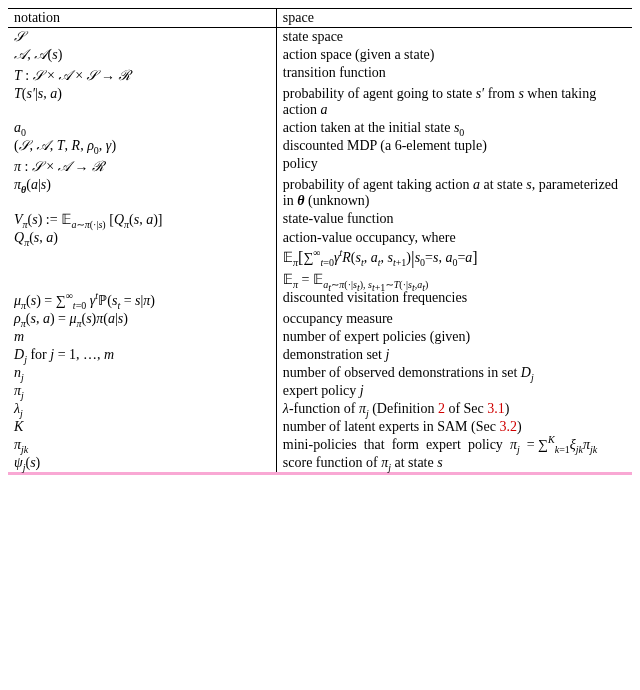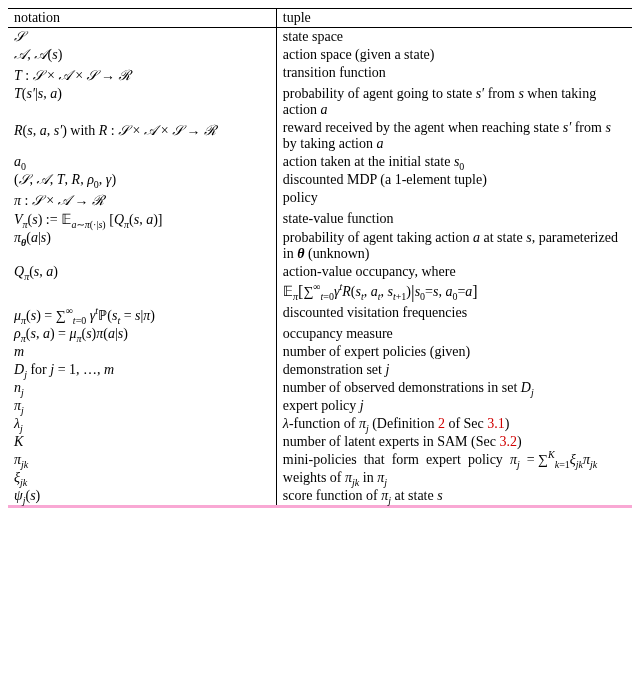--- a/index.html
+++ b/index.html
@@ -38,71 +38,71 @@
   .brackets { font-size: 16px; vertical-align: -1px;}
   .bigbar { font-size: 18px; vertical-align: -2px;}
 </style>
 </head>
 <body>
 
 <table>
   <thead>
     <tr>
       <th class="vline">notation</th>
-      <th>tuple</th>
+      <th>space</th>
     </tr>
   </thead>
   <tbody>
     <tr>
       <td class="notation vline"><i>𝒮</i></td>
       <td class="name">state space</td>
     </tr>
     <tr>
       <td class="notation vline"><i>𝒜</i>, <i>𝒜</i>(<i>s</i>)</td>
       <td class="name">action space (given a state)</td>
     </tr>
     <tr>
       <td class="notation vline"><i>T</i> : <i>𝒮</i> × <i>𝒜</i> × <i>𝒮</i> → <i>ℛ</i></td>
       <td class="name">transition function</td>
     </tr>
     <tr>
       <td class="notation vline"><i>T</i>(<i>s′</i>|<i>s</i>, <i>a</i>)</td>
       <td class="name">probability of agent going to state <i>s′</i> from <i>s</i> when taking action <i>a</i></td>
     </tr>
     <tr>
-      <td class="notation vline"><i>R</i>(<i>s</i>, <i>a</i>, <i>s′</i>) with <i>R</i> : <i>𝒮</i> × <i>𝒜</i> × <i>𝒮</i> → <i>ℛ</i></td>
-      <td class="name">reward received by the agent when reaching state <i>s′</i> from <i>s</i> by taking action <i>a</i></td>
-    </tr>
-    <tr>
       <td class="notation vline"><i>a</i><sub>0</sub></td>
       <td class="name">action taken at the initial state <i>s</i><sub>0</sub></td>
     </tr>
     <tr>
       <td class="notation vline">(<i>𝒮</i>, <i>𝒜</i>, <i>T</i>, <i>R</i>, <i>ρ</i><sub>0</sub>, <i>γ</i>)</td>
-      <td class="name">discounted MDP (a 1-element tuple)</td>
+      <td class="name">discounted MDP (a 6-element tuple)</td>
     </tr>
     <tr>
       <td class="notation vline"><i>π</i> : <i>𝒮</i> × <i>𝒜</i> → <i>ℛ</i></td>
       <td class="name">policy</td>
     </tr>
     <tr>
+      <td class="notation vline"><i>π</i><sub><b><i>θ</i></b></sub>(<i>a</i>|<i>s</i>)</td>
+      <td class="name">probability of agent taking action <i>a</i> at state <i>s</i>, parameterized in <b><i>θ</i></b> (unknown)</td>
+    </tr>
+    <tr>
       <td class="notation vline"><i>V</i><sub><i>π</i></sub>(<i>s</i>) := 𝔼<sub><i>a</i>∼<i>π</i>(·|<i>s</i>)</sub> [<i>Q</i><sub><i>π</i></sub>(<i>s</i>, <i>a</i>)]</td>
       <td class="name">state-value function</td>
-    </tr>
-    <tr>
-      <td class="notation vline"><i>π</i><sub><b><i>θ</i></b></sub>(<i>a</i>|<i>s</i>)</td>
-      <td class="name">probability of agent taking action <i>a</i> at state <i>s</i>, parameterized in <b><i>θ</i></b> (unknown)</td>
     </tr>
     <tr>
       <td class="notation vline"><i>Q</i><sub><i>π</i></sub>(<i>s</i>, <i>a</i>)</td>
       <td class="name">action-value occupancy, where</td>
     </tr>
     <tr>
       <td class="notation vline"></td>
       <td class="name">𝔼<sub><i>π</i></sub><span class="brackets">[</span>∑<sup>∞</sup><sub><i>t</i>=0</sub><i>γ</i><sup><i>t</i></sup><i>R</i>(<i>s</i><sub><i>t</i></sub>, <i>a</i><sub><i>t</i></sub>, <i>s</i><sub><i>t</i>+1</sub>)<span class="bigbar">|</span><i>s</i><sub>0</sub>=<i>s</i>, <i>a</i><sub>0</sub>=<i>a</i><span class="brackets">]</span></td>
+    </tr>
+    <tr>
+      <td class="notation vline"></td>
+      <td class="name">𝔼<sub><i>π</i></sub> = 𝔼<sub><i>a</i><sub><i>t</i></sub>∼<i>π</i>(·|<i>s</i><sub><i>t</i></sub>), <i>s</i><sub><i>t</i>+1</sub>∼<i>T</i>(·|<i>s</i><sub><i>t</i></sub>,<i>a</i><sub><i>t</i></sub>)</sub></td>
     </tr>
     <tr>
       <td class="notation vline"><i>μ</i><sub><i>π</i></sub>(<i>s</i>) = ∑<sup>∞</sup><sub><i>t</i>=0</sub> <i>γ</i><sup><i>t</i></sup>ℙ(<i>s</i><sub><i>t</i></sub> = <i>s</i>|<i>π</i>)</td>
       <td class="name">discounted visitation frequencies</td>
     </tr>
     <tr>
       <td class="notation vline"><i>ρ</i><sub><i>π</i></sub>(<i>s</i>, <i>a</i>) = <i>μ</i><sub><i>π</i></sub>(<i>s</i>)<i>π</i>(<i>a</i>|<i>s</i>)</td>
       <td class="name">occupancy measure</td>
     </tr>
     <tr>
@@ -127,21 +127,17 @@
     </tr>
     <tr>
       <td class="notation vline"><i>K</i></td>
       <td class="name">number of latent experts in SAM (Sec <span class="red">3.2</span>)</td>
     </tr>
     <tr>
       <td class="notation vline"><i>π</i><sub><i>jk</i></sub></td>
       <td class="name">mini-policies&nbsp;&nbsp;that&nbsp;&nbsp;form&nbsp;&nbsp;expert&nbsp;&nbsp;policy&nbsp;&nbsp;<i>π</i><sub><i>j</i></sub>&nbsp;&nbsp;= ∑<sup><i>K</i></sup><sub><i>k</i>=1</sub><i>ξ</i><sub><i>jk</i></sub><i>π</i><sub><i>jk</i></sub></td>
     </tr>
     <tr>
-      <td class="notation vline"><i>ξ</i><sub><i>jk</i></sub></td>
-      <td class="name">weights of <i>π</i><sub><i>jk</i></sub> in <i>π</i><sub><i>j</i></sub></td>
-    </tr>
-    <tr>
       <td class="notation vline"><i>ψ</i><sub><i>j</i></sub>(<i>s</i>)</td>
       <td class="name">score function of <i>π</i><sub><i>j</i></sub> at state <i>s</i></td>
     </tr>
   </tbody>
 </table>
 
 </body></html>

